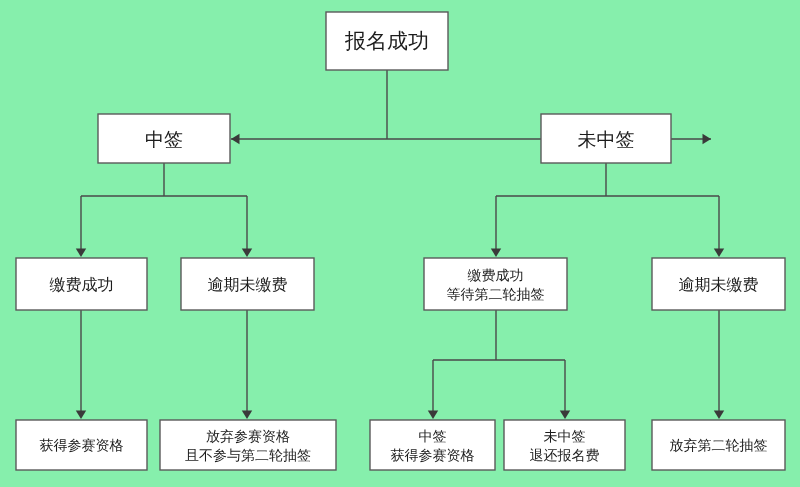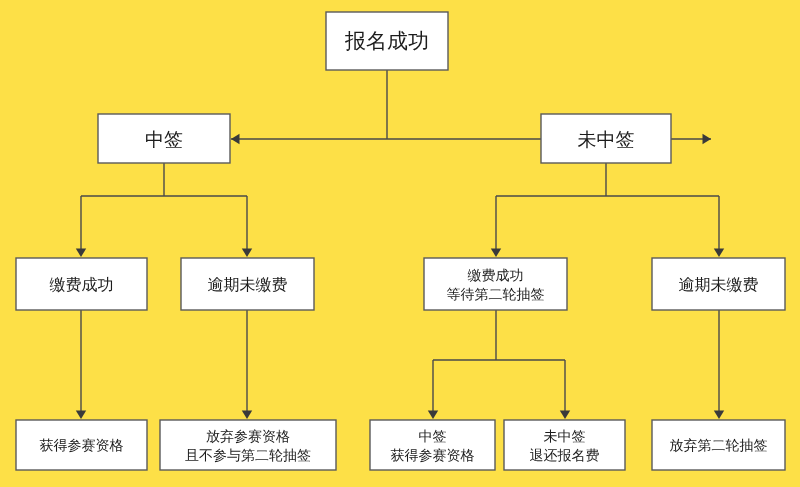--- a/index.html
+++ b/index.html
@@ -8,21 +8,21 @@
     padding: 0;
     background: #ffffff;
   }
   body {
     font-family: "DejaVu Sans", "Liberation Sans", sans-serif;
   }
   #chart-root {
     position: relative;
     width: 800px;
     height: 487px;
-    background: #fde047;
+    background: #86efac;
     overflow: hidden;
   }
   #flow-svg {
     position: absolute;
     left: 0;
     top: 0;
     width: 800px;
     height: 487px;
     display: block;
   }

